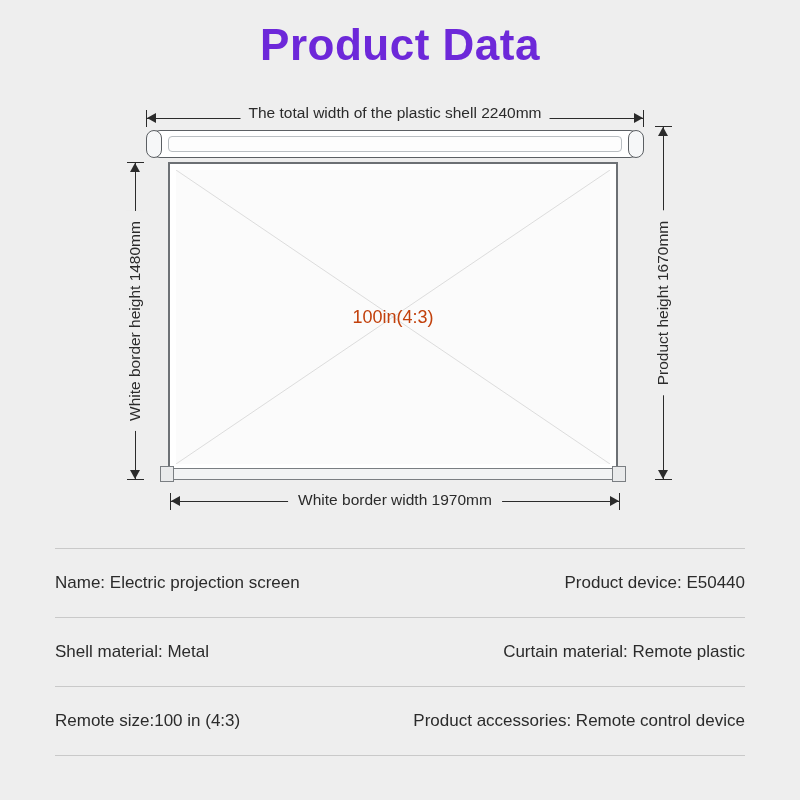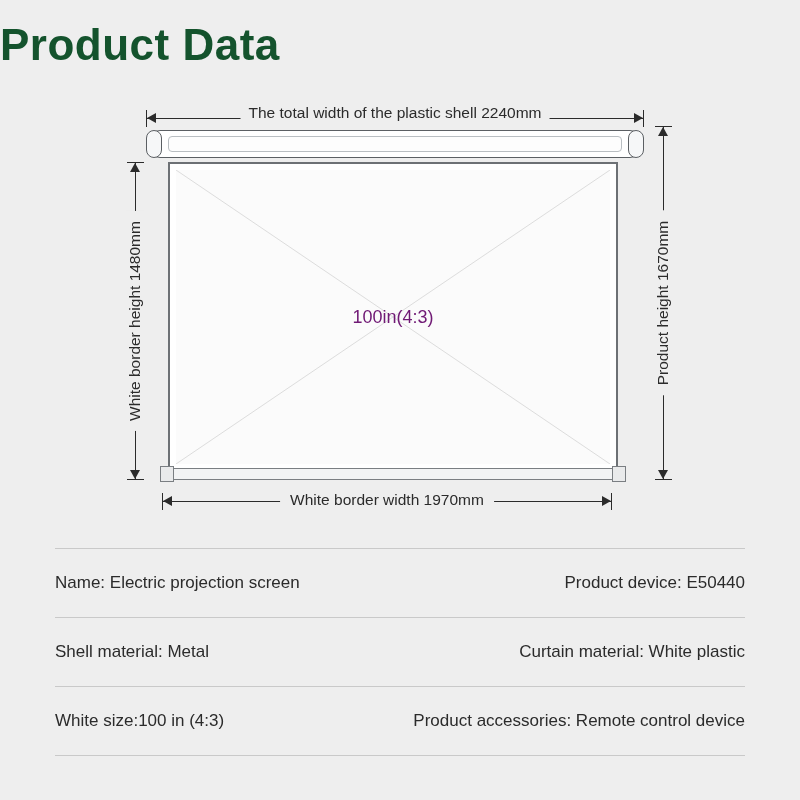--- a/index.html
+++ b/index.html
@@ -19,24 +19,25 @@
     width: 800px;
     height: 800px;
   }
 
   
   .title {
     position: absolute;
     top: 20px;
     left: 0;
     width: 800px;
+    text-align: center;
     font-size: 44px;
     font-weight: bold;
     letter-spacing: 0.5px;
-    color: #14532d;
+    color: #6d28d9;
   }
 
   
   .diagram {
     position: absolute;
     top: 100px;
     left: 110px;
     width: 590px;
     height: 430px;
   }
@@ -156,21 +157,21 @@
     width: 100%; height: 100%;
   }
   .screen-label {
     position: absolute;
     left: 0;
     top: 50%;
     width: 100%;
     transform: translateY(-50%);
     text-align: center;
     font-size: 18px;
-    color: #701a75;
+    color: #c2410c;
   }
 
   
   .bottom-bar {
     position: absolute;
     left: 50px;
     top: 368px;
     width: 466px;
     height: 12px;
     border: 1.5px solid #7a7e82;
@@ -185,21 +186,21 @@
     border: 1.5px solid #7a7e82;
     background: #e9eaeb;
     box-sizing: border-box;
   }
   .foot-l { left: 50px; }
   .foot-r { right: 74px; }
 
   
   .dim-bottom {
     position: absolute;
-    left: 52px;
+    left: 60px;
     top: 392px;
     width: 450px;
     height: 18px;
   }
   .dim-bottom .line {
     position: absolute;
     top: 9px; left: 0;
     width: 100%; height: 1px;
     background: #2b2b2b;
   }
@@ -407,21 +408,21 @@
 
   </div>
 
   <div class="specs">
     <div class="spec-row">
       <div class="spec-cell-left">Name: Electric projection screen</div>
       <div class="spec-cell-right">Product device: E50440</div>
     </div>
     <div class="spec-row">
       <div class="spec-cell-left">Shell material: Metal</div>
-      <div class="spec-cell-right">Curtain material: White plastic</div>
+      <div class="spec-cell-right">Curtain material: Remote plastic</div>
     </div>
     <div class="spec-row">
-      <div class="spec-cell-left">White size:100 in (4:3)</div>
+      <div class="spec-cell-left">Remote size:100 in (4:3)</div>
       <div class="spec-cell-right">Product accessories: Remote control device</div>
     </div>
   </div>
 
 </div>
 
 </body></html>

